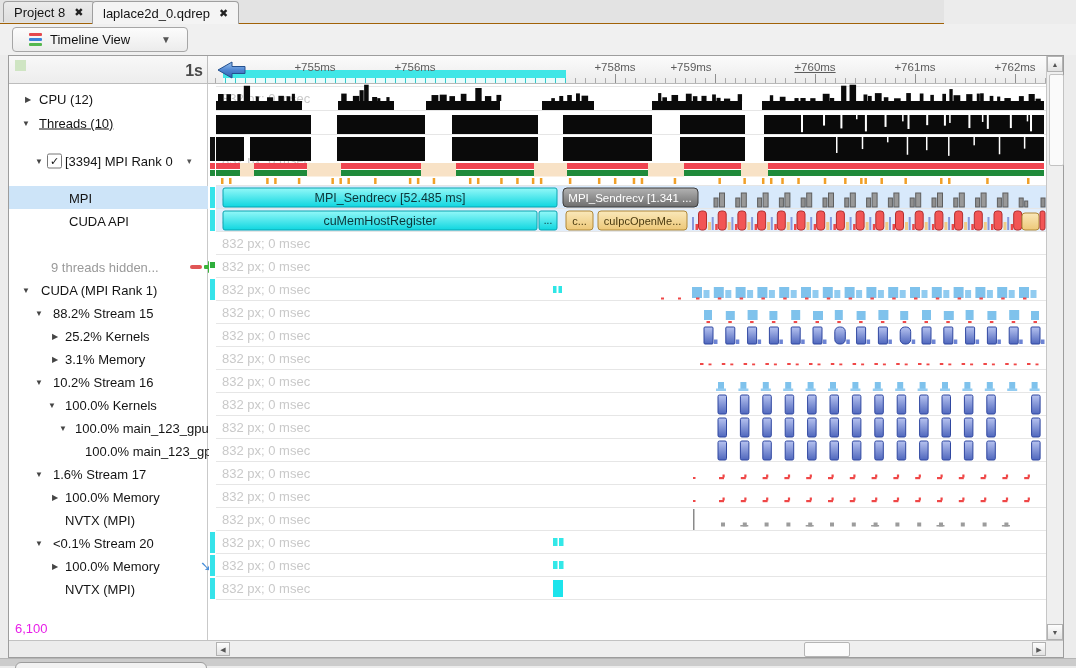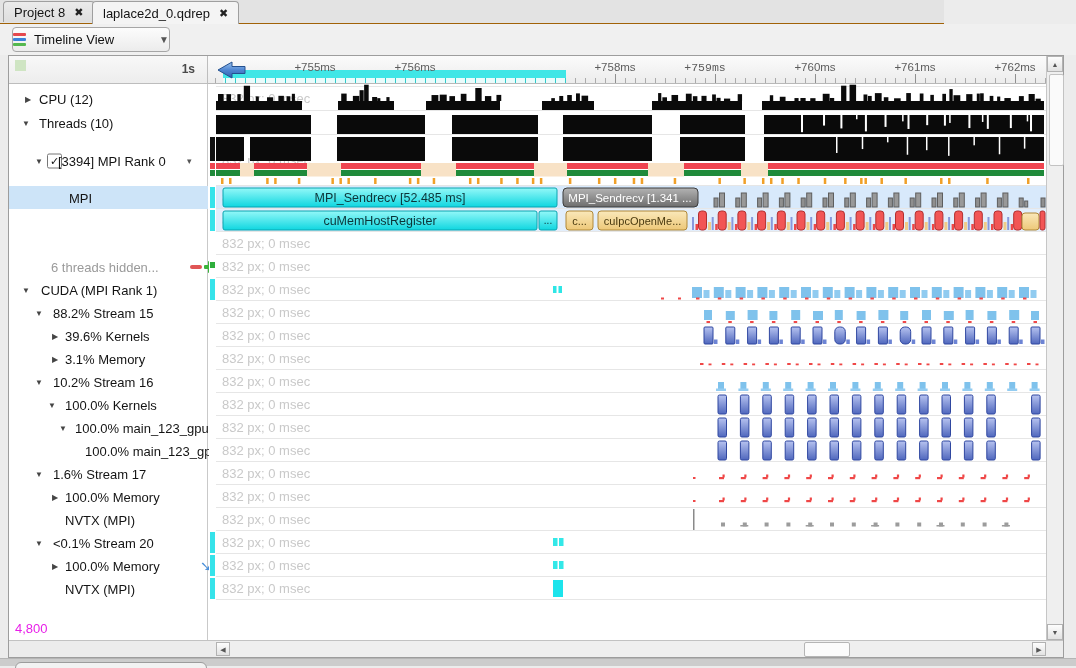--- a/index.html
+++ b/index.html
@@ -8,41 +8,41 @@
   .abs{position:absolute;}
   
   #tabbar{position:absolute;left:0;top:0;width:944px;height:23px;background:#e3e3e3;border-bottom:7px solid #a16207;}
   .tab{position:absolute;top:1px;height:21px;border:1px solid #9f9f9f;border-bottom:none;border-radius:4px 4px 0 0;
        display:flex;align-items:center;gap:9px;padding:0 10px;font-size:13px;color:#141414;
        background:linear-gradient(#ebebeb,#dedede);box-sizing:border-box;}
   .tab.active{background:#f4f4f4;height:23px;}
   .tab .close{font-size:11px;font-weight:bold;color:#222;}
   
   #toolbar{position:absolute;left:0;top:24px;width:1076px;height:31px;background:#f0f0f0;}
-  #view-btn{position:absolute;left:12px;top:3px;width:158px;height:25px;background:linear-gradient(#fcfcfc,#ececec);
-       border:1px solid #a6a6a6;border-radius:4px;display:flex;align-items:center;padding:0 0;font-size:13px;color:#111;box-sizing:border-box;}
+  #view-btn{position:absolute;left:12px;top:3px;width:176px;height:25px;background:linear-gradient(#fcfcfc,#ececec);
+       border:1px solid #a6a6a6;border-radius:4px;display:flex;align-items:center;padding:0 16px;font-size:13px;color:#111;box-sizing:border-box;}
   #view-icon{width:13px;height:13px;margin-right:8px;display:flex;flex-direction:column;justify-content:space-between;}
   #view-icon i{display:block;height:3px;border-radius:1px;}
   #view-btn .caret{margin-left:auto;font-size:10px;color:#555;}
   #zoom-label{position:absolute;left:782px;top:33px;font-size:13px;color:#222;}
   #slider-track{position:absolute;left:806px;top:37px;width:117px;height:5px;background:linear-gradient(#d8d8d8,#efefef);
        border:1px solid #b5b5b5;border-radius:3px;}
   #slider-thumb{position:absolute;left:809px;top:31px;width:13px;height:16px;background:linear-gradient(#ffffff,#d9d9d9);
        border:1px solid #969696;border-radius:3px;}
   .slider-tick{position:absolute;top:50px;width:1px;height:4px;background:#adadad;}
   #info-icon{position:absolute;left:961px;top:33px;width:15px;height:15px;border-radius:50%;
        background:radial-gradient(circle at 35% 30%,#6ea6e8,#1c56b0);color:#fff;font-family:"DejaVu Serif",serif;
        font-style:italic;font-weight:bold;font-size:11px;text-align:center;line-height:15px;}
   #messages-link{position:absolute;left:982px;top:34px;font-size:13px;color:#1717cf;text-decoration:underline;}
   
   #main{position:absolute;left:8px;top:55px;width:1054px;height:601px;background:#ffffff;border:1px solid #9d9d9d;box-sizing:content-box;}
   #tree-header{position:absolute;left:0;top:0;width:199px;height:28px;background:linear-gradient(#f8f8f8,#ededed);
        border-bottom:1px solid #bdbdbd;border-right:1px solid #bdbdbd;box-sizing:border-box;}
   #tree-header .sq{position:absolute;left:6px;top:4px;width:11px;height:11px;background:#cfe5c3;}
-  #origin-label{position:absolute;right:12px;top:6px;font-size:12px;font-weight:bold;color:#4a4a4a;}
+  #origin-label{position:absolute;right:4px;top:6px;font-size:16px;font-weight:bold;color:#4a4a4a;}
   #ruler{position:absolute;left:199px;top:0;width:838px;height:28px;background:linear-gradient(#fbfbfb,#ececec);
        border-bottom:1px solid #b8b8b8;box-sizing:border-box;overflow:hidden;}
   .rlabel{position:absolute;top:5px;width:70px;text-align:center;font-size:11.5px;color:#5c5c5c;}
   #minor-ticks,#major-ticks{position:absolute;left:0;right:0;bottom:0;}
   #minor-ticks{height:5px;background:repeating-linear-gradient(to right,#ababab 0 1px,transparent 1px 10px);background-position-x:7px;}
   #major-ticks{height:9px;background:repeating-linear-gradient(to right,#909090 0 1px,transparent 1px 100px);background-position-x:107px;}
   #ruler-selection{position:absolute;left:15px;top:14px;width:343px;height:9px;background:#3fe6e6;}
   #ruler-selection-ticks{position:absolute;left:15px;bottom:0;width:343px;height:5px;background:
        repeating-linear-gradient(to right,#2ecccc 0 1px,#eafbfb 1px 10px);background-position-x:2px;}
   #tree{position:absolute;left:0;top:28px;width:199px;height:556px;background:#fff;border-right:1px solid #c9c9c9;box-sizing:border-box;}
@@ -127,22 +127,22 @@
   <div id="ruler">
     <div id="minor-ticks"></div>
     <div id="major-ticks"></div>
     <div id="ruler-selection"></div>
     <div id="ruler-selection-ticks"></div>
     <div id="ruler-labels">
         <span class="rlabel" style="left: 72px;">+755ms</span>
         <span class="rlabel" style="left: 172px;">+756ms</span>
         <span class="rlabel" style="left: 272px; margin-top: 22px;">+757ms</span>
         <span class="rlabel" style="left: 372px;">+758ms</span>
-        <span class="rlabel" style="left: 462px; font-family: Liberation Mono, monospace;">+759ms</span>
-        <span class="rlabel" style="left: 572px;">+760ms</span>
+        <span class="rlabel" style="left: 448px;">+759ms</span>
+        <span class="rlabel" style="left: 572px; text-decoration: underline;">+760ms</span>
         <span class="rlabel" style="left: 672px;">+761ms</span>
         <span class="rlabel" style="left: 772px;">+762ms</span>
       </div>
     <svg class="abs" style="left:8px;top:3px;" width="32" height="22">
       <defs>
           <linearGradient id="garrow" x1="0" y1="0" x2="0" y2="1">
         <stop offset="0" stop-color="#9cc4f0"></stop>
             <stop offset="0.5" stop-color="#4f86d2"></stop>
             <stop offset="1" stop-color="#2d5fae"></stop>
       </linearGradient>
@@ -151,47 +151,50 @@
     </svg>
   </div>
 
   <div id="tree">
       <div class="trow" style="top: 3px; height: 24px;">
         <span class="arr" style="left: 16px;">▶</span>
         <span class="lbl" style="left: 30px;">CPU (12)</span>
       </div>
       <div class="trow" style="top: 27px; height: 24px;">
         <span class="arr" style="left: 13px;">▼</span>
-        <span class="lbl" style="left: 30px;">Threads (10)</span>
+        <span class="lbl" style="left: 30px; text-decoration: underline;">Threads (10)</span>
       </div>
       <div class="trow" style="top: 51px; height: 51px;">
         <span class="arr" style="left: 26px;">▼</span>
         <span class="cb" style="left: 38px;">✓</span>
-        <span class="lbl" style="left: 49px; text-align: center;">[3394] MPI Rank 0</span>
+        <span class="lbl" style="left: 56px; text-align: center;">[3394] MPI Rank 0</span>
         <span class="caret2" style="left: 178px;">▾</span>
       </div>
       <div class="trow selected" style="top: 102px; height: 23px;">
         <span class="lbl" style="left: 60px;">MPI</span>
       </div>
+      <div class="trow" style="top: 125px; height: 23px;">
+        <span class="lbl" style="left: 60px;">CUDA API</span>
+      </div>
       <div class="trow gray" style="top: 171px; height: 23px;">
-        <span class="lbl" style="left: 42px;">6 threads hidden...</span>
+        <span class="lbl" style="left: 42px;">9 threads hidden...</span>
         <span class="minus-ic" style="left: 181px;"></span>
         <span class="plus-ic" style="left: 195px;"></span>
       </div>
       <div class="trow" style="top: 194px; height: 23px;">
         <span class="arr" style="left: 13px;">▼</span>
         <span class="lbl" style="left: 32px;">CUDA (MPI Rank 1)</span>
       </div>
       <div class="trow" style="top: 217px; height: 23px;">
         <span class="arr" style="left: 26px;">▼</span>
         <span class="lbl" style="left: 44px;">88.2% Stream 15</span>
       </div>
       <div class="trow" style="top: 240px; height: 23px;">
         <span class="arr" style="left: 43px;">▶</span>
-        <span class="lbl" style="left: 56px;">39.6% Kernels</span>
+        <span class="lbl" style="left: 56px;">25.2% Kernels</span>
       </div>
       <div class="trow" style="top: 263px; height: 23px;">
         <span class="arr" style="left: 43px;">▶</span>
         <span class="lbl" style="left: 56px;">3.1% Memory</span>
       </div>
       <div class="trow" style="top: 286px; height: 23px;">
         <span class="arr" style="left: 26px;">▼</span>
         <span class="lbl" style="left: 44px;">10.2% Stream 16</span>
       </div>
       <div class="trow" style="top: 309px; height: 23px;">
@@ -924,21 +927,21 @@
         <rect x="343" y="454" width="4.5" height="8" fill="#33e8e8"></rect>
       </g>
       <g>
         <rect x="337" y="477" width="4.5" height="8" fill="#33e8e8"></rect>
         <rect x="343" y="477" width="4.5" height="8" fill="#33e8e8"></rect>
       </g>
       <g>
         <rect x="337" y="496" width="10" height="17" fill="#1ce4ec"></rect>
       </g>
     </svg>
-  <div id="counter">4,800</div>
+  <div id="counter">6,100</div>
 
   <div id="vscroll">
     <div class="sb-btn" style="left:0;top:0;width:16px;height:16px;line-height:15px;">▲</div>
     <div id="vthumb"></div>
     <div class="sb-btn" style="left:0;top:568px;width:16px;height:16px;line-height:15px;">▼</div>
   </div>
   <div id="hscroll-row">
     <div id="hscroll">
       <div class="sb-btn" style="left:0;top:1px;width:14px;height:14px;line-height:13px;">◀</div>
       <div id="hthumb"></div>

